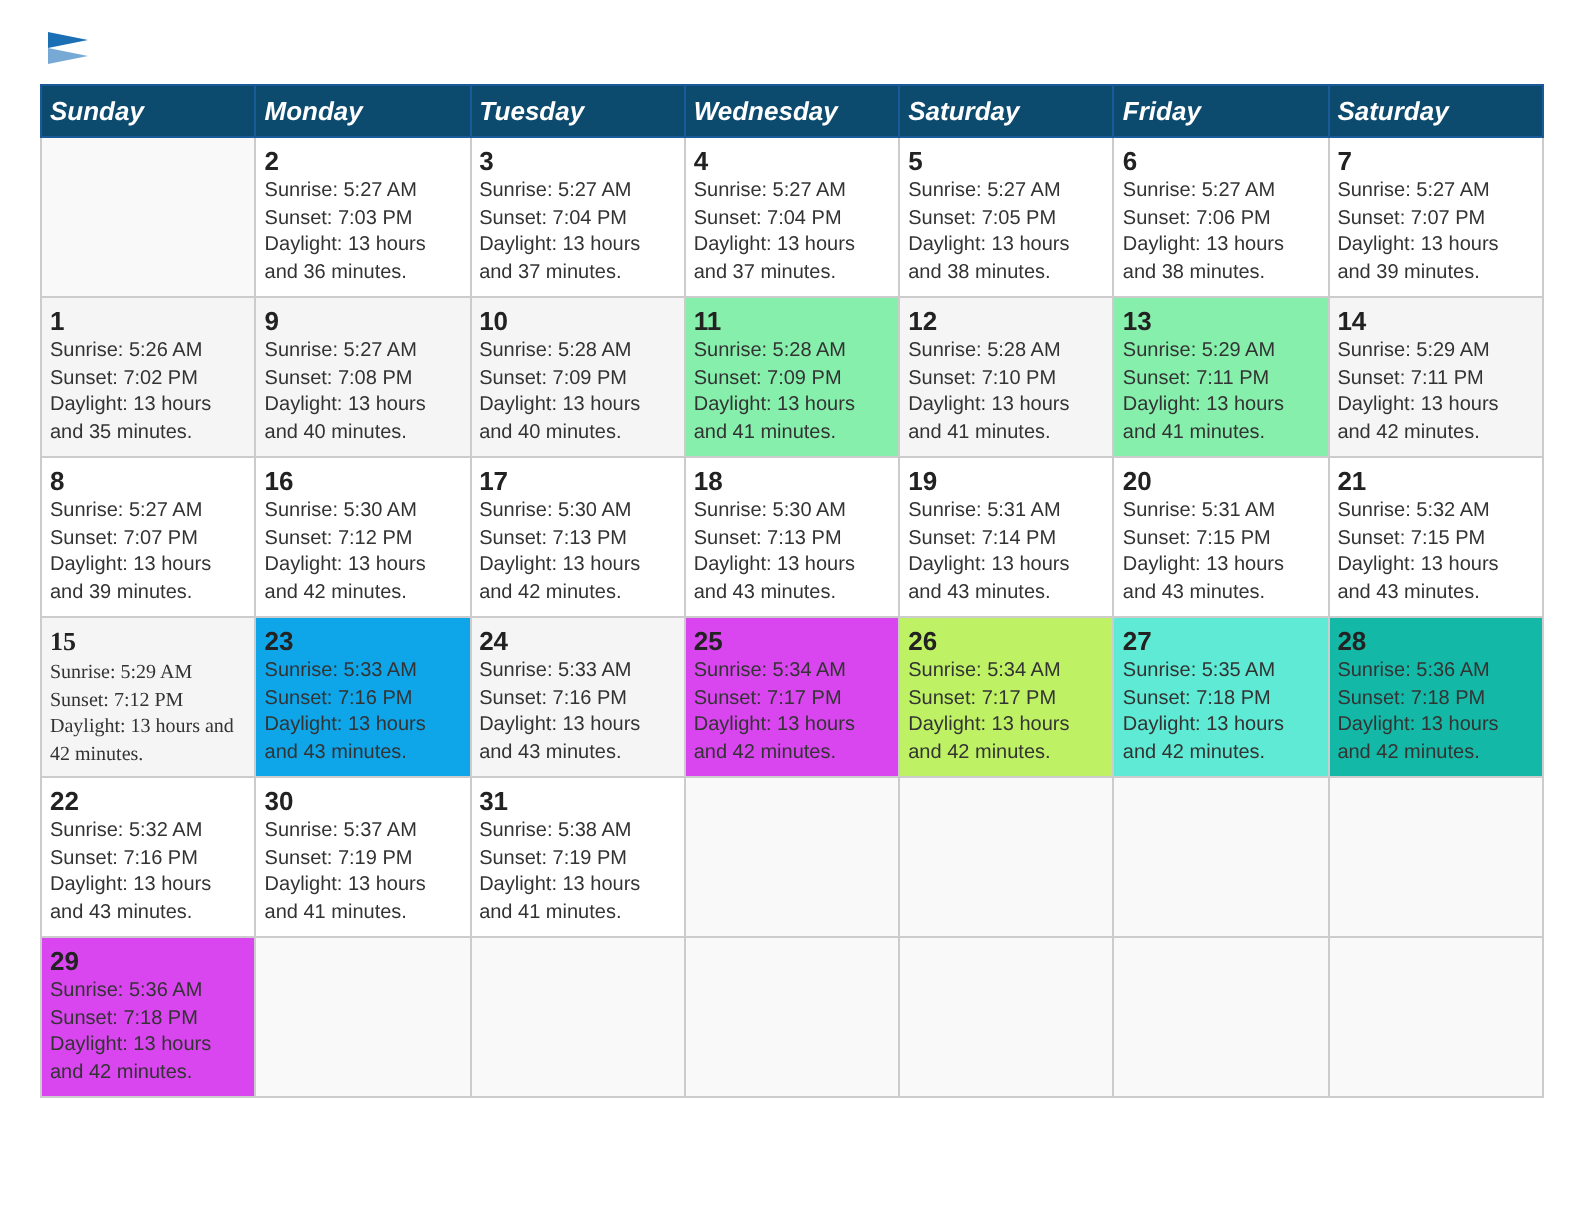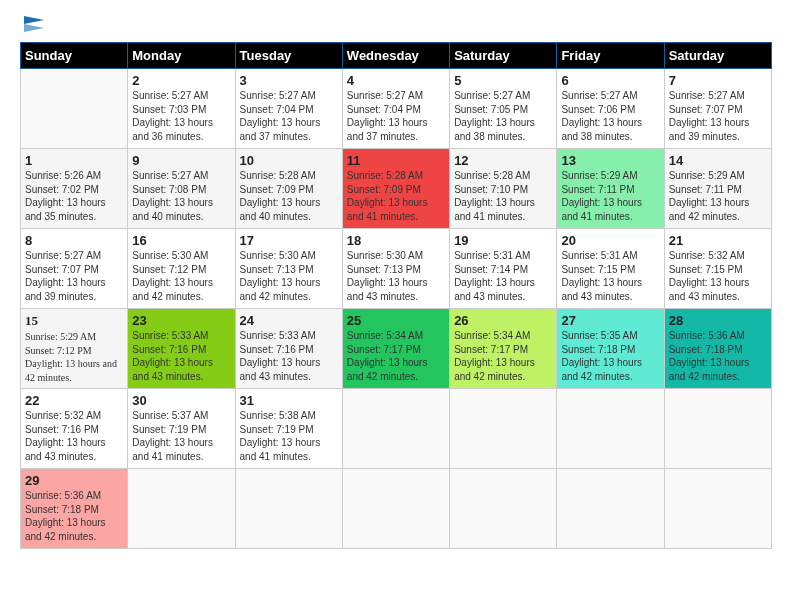--- a/index.html
+++ b/index.html
@@ -37,27 +37,28 @@
     .location-title {
       font-size: 16px;
       color: #444;
     }
     .calendar {
       width: 100%;
       border-collapse: collapse;
       table-layout: fixed;
     }
     .calendar th {
-      background-color: #000000;
+      background-color: #0c4a6e;
       color: #fff;
       font-size: 13px;
       font-weight: bold;
       padding: 5px 4px;
       text-align: left;
       border: 1px solid #1a5a9a;
+      font-style: italic;
     }
     .calendar td {
       border: 1px solid #ccc;
       vertical-align: top;
       padding: 4px 4px 4px 4px;
       font-size: 10px;
       color: #333;
       height: 80px;
       background: #fff;
     }
@@ -161,21 +162,21 @@
             <div class="day-info">Sunrise: 5:26 AM<br>Sunset: 7:02 PM<br>Daylight: 13 hours and 35 minutes.</div>
           </td>
           <td style="background: rgb(245, 245, 245);">
             <span class="day-num">9</span>
             <div class="day-info">Sunrise: 5:27 AM<br>Sunset: 7:08 PM<br>Daylight: 13 hours and 40 minutes.</div>
           </td>
           <td style="background: rgb(245, 245, 245);">
             <span class="day-num">10</span>
             <div class="day-info">Sunrise: 5:28 AM<br>Sunset: 7:09 PM<br>Daylight: 13 hours and 40 minutes.</div>
           </td>
-          <td style="background: #ef4444;">
+          <td style="background: #86efac;">
             <span class="day-num">11</span>
             <div class="day-info">Sunrise: 5:28 AM<br>Sunset: 7:09 PM<br>Daylight: 13 hours and 41 minutes.</div>
           </td>
           <td style="background: rgb(245, 245, 245);">
             <span class="day-num">12</span>
             <div class="day-info">Sunrise: 5:28 AM<br>Sunset: 7:10 PM<br>Daylight: 13 hours and 41 minutes.</div>
           </td>
           <td style="background: #86efac; margin-top: 31px;">
             <span class="day-num">13</span>
             <div class="day-info">Sunrise: 5:29 AM<br>Sunset: 7:11 PM<br>Daylight: 13 hours and 41 minutes.</div>
@@ -213,29 +214,29 @@
           <td>
             <span class="day-num">21</span>
             <div class="day-info">Sunrise: 5:32 AM<br>Sunset: 7:15 PM<br>Daylight: 13 hours and 43 minutes.</div>
           </td>
         </tr>
         <tr style="background: rgb(245, 245, 245);">
           <td style="background: rgb(245, 245, 245); font-family: Liberation Serif, serif;">
             <span class="day-num">15</span>
             <div class="day-info">Sunrise: 5:29 AM<br>Sunset: 7:12 PM<br>Daylight: 13 hours and 42 minutes.</div>
           </td>
-          <td style="background: #84cc16;">
+          <td style="background: #0ea5e9;">
             <span class="day-num">23</span>
             <div class="day-info">Sunrise: 5:33 AM<br>Sunset: 7:16 PM<br>Daylight: 13 hours and 43 minutes.</div>
           </td>
           <td style="background: rgb(245, 245, 245);">
             <span class="day-num">24</span>
             <div class="day-info">Sunrise: 5:33 AM<br>Sunset: 7:16 PM<br>Daylight: 13 hours and 43 minutes.</div>
           </td>
-          <td style="background: #22c55e;">
+          <td style="background: #d946ef;">
             <span class="day-num">25</span>
             <div class="day-info">Sunrise: 5:34 AM<br>Sunset: 7:17 PM<br>Daylight: 13 hours and 42 minutes.</div>
           </td>
           <td style="background: #bef264;">
             <span class="day-num">26</span>
             <div class="day-info">Sunrise: 5:34 AM<br>Sunset: 7:17 PM<br>Daylight: 13 hours and 42 minutes.</div>
           </td>
           <td style="background: #5eead4;">
             <span class="day-num">27</span>
             <div class="day-info">Sunrise: 5:35 AM<br>Sunset: 7:18 PM<br>Daylight: 13 hours and 42 minutes.</div>
@@ -257,21 +258,21 @@
           <td>
             <span class="day-num">31</span>
             <div class="day-info">Sunrise: 5:38 AM<br>Sunset: 7:19 PM<br>Daylight: 13 hours and 41 minutes.</div>
           </td>
           <td class="empty-cell" style="background: rgb(249, 249, 249);"></td>
           <td class="empty-cell" style="background: rgb(249, 249, 249);"></td>
           <td class="empty-cell" style="background: rgb(249, 249, 249);"></td>
           <td class="empty-cell" style="background: rgb(249, 249, 249);"></td>
         </tr>
         <tr style="background: rgb(245, 245, 245);">
-          <td style="background: #fca5a5;">
+          <td style="background: #d946ef;">
             <span class="day-num">29</span>
             <div class="day-info">Sunrise: 5:36 AM<br>Sunset: 7:18 PM<br>Daylight: 13 hours and 42 minutes.</div>
           </td>
           <td class="empty-cell" style="background: rgb(249, 249, 249);"></td>
           <td class="empty-cell" style="background: rgb(249, 249, 249);"></td>
           <td class="empty-cell" style="background: rgb(249, 249, 249);"></td>
           <td class="empty-cell" style="background: rgb(249, 249, 249);"></td>
           <td class="empty-cell" style="background: rgb(249, 249, 249);"></td>
           <td class="empty-cell" style="background: rgb(249, 249, 249);"></td>
         </tr>

